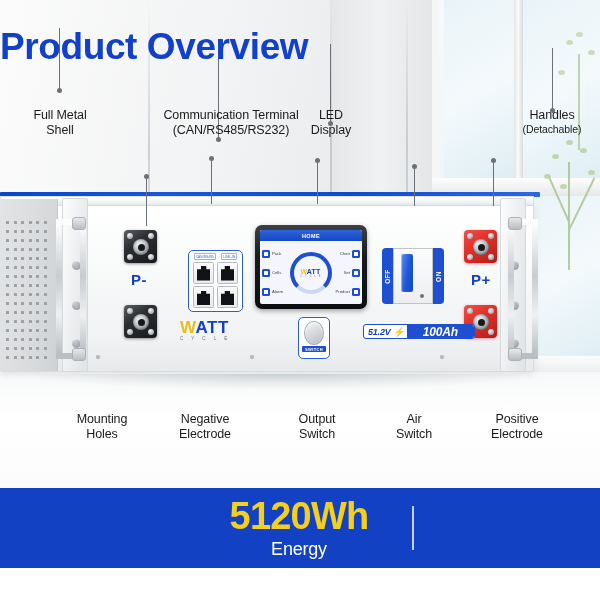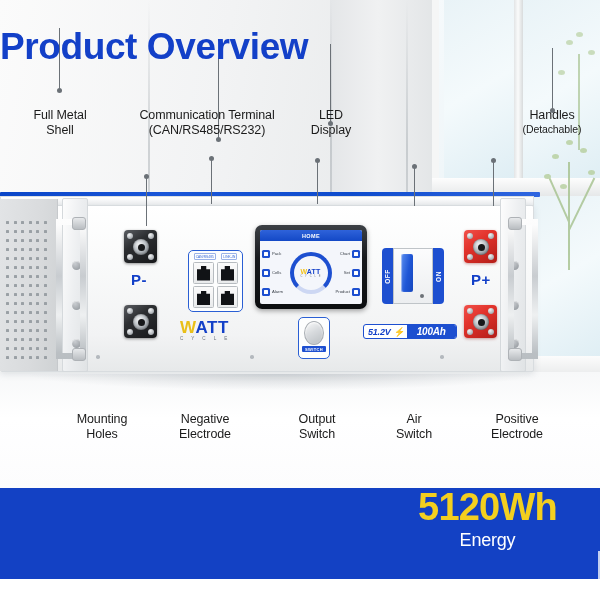--- a/index.html
+++ b/index.html
@@ -339,21 +339,21 @@
   .spec-v {
     color: #1340c8; font-weight: 800; font-style: italic; font-size: 9px;
     padding: 0 4px; display: flex; align-items: center; letter-spacing: -.2px;
   }
   .spec-bolt {
     color: #1d4fd0; font-size: 9px; display: flex; align-items: center;
     padding-right: 1px;
   }
   .spec-a {
     background: #1d4fd0; color: #fff; font-weight: 800; font-style: italic;
-    font-size: 10px; padding: 0 10px; display: flex; align-items: center;
+    font-size: 12px; padding: 0 16px; display: flex; align-items: center;
     letter-spacing: -.2px;
   }
 
   
   .face-screw {
     position: absolute; width: 3.5px; height: 3.5px; border-radius: 50%;
     background: #b4b9be;
   }
 
   
@@ -374,23 +374,23 @@
   
   #title {
     position: absolute; left: 0; top: 26px; width: 600px;
     font-size: 37px; font-weight: 800; color: #1340c8;
     letter-spacing: -.4px;
     z-index: 6;
   }
 
   
   #footer {
-    position: absolute; left: 0; top: 488px; width: 600px; height: 91px;
+    position: absolute; left: 0; top: 488px; width: 600px; height: 80px;
     background: #1341c4;
-    display: flex; align-items: flex-end; justify-content: center; flex-direction: column;
+    display: flex; align-items: center; justify-content: center;
   }
   .stat { width: 225px; text-align: center; }
   .stat-val {
     color: #f3cf1f; font-size: 38px; font-weight: 800; line-height: 1; letter-spacing: -.8px;
   }
   .stat-lbl {
     color: #ffffff; font-size: 18px; font-weight: 400; margin-top: 4px; letter-spacing: -.2px;
   }
   .stat-divider { width: 2px; height: 44px; background: rgba(255,255,255,.75); }
 </style>
@@ -718,21 +718,21 @@
   <div class="leader-dot" style="left:491px; top:158px;"></div>
 </div>
 
 <div id="title">Product Overview</div>
 
 <div class="callout-label" style="left:8px; top:108px; width:104px;">
   <span>Full  Metal</span><br>
   <span>Shell</span>
 </div>
 
-<div class="callout-label" style="left:114px; top:108px; width:186px;">
+<div class="callout-label" style="left:138px; top:108px; width:186px;">
   <span>Communication Terminal</span><br>
   <span>(CAN/RS485/RS232)</span>
 </div>
 
 <div class="callout-label" style="left:290px; top:108px; width:82px;">
   <span>LED</span><br>
   <span>Display</span>
 </div>
 
 <div class="callout-label" style="left:500px; top:108px; width:104px;">

